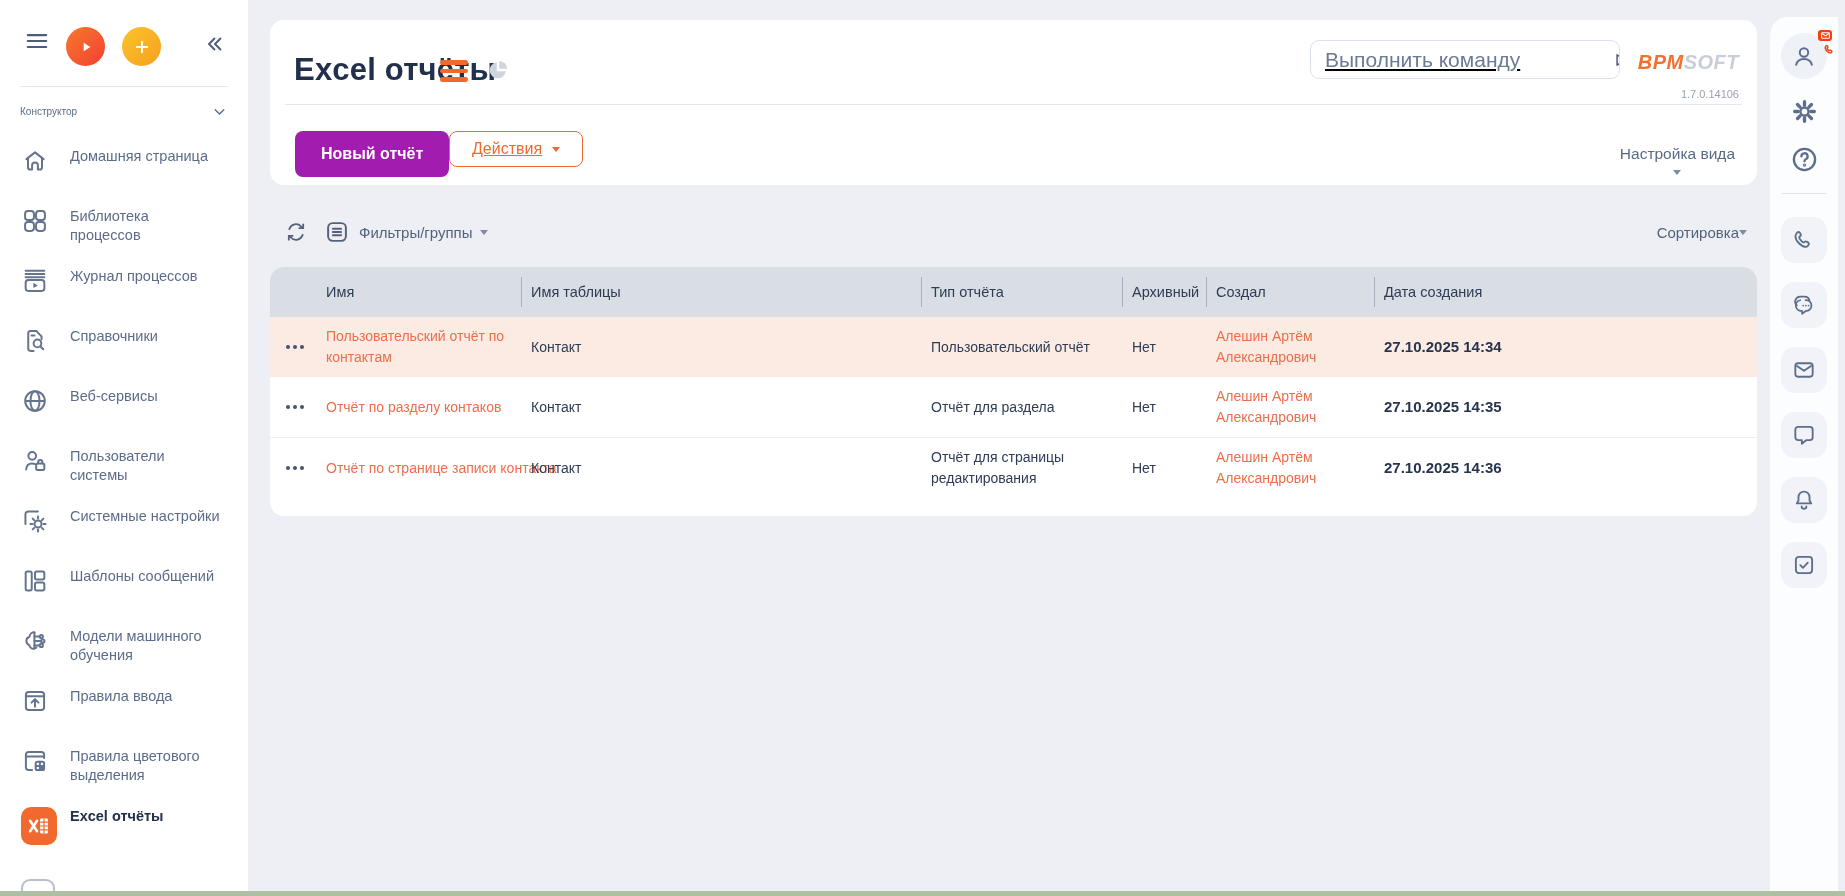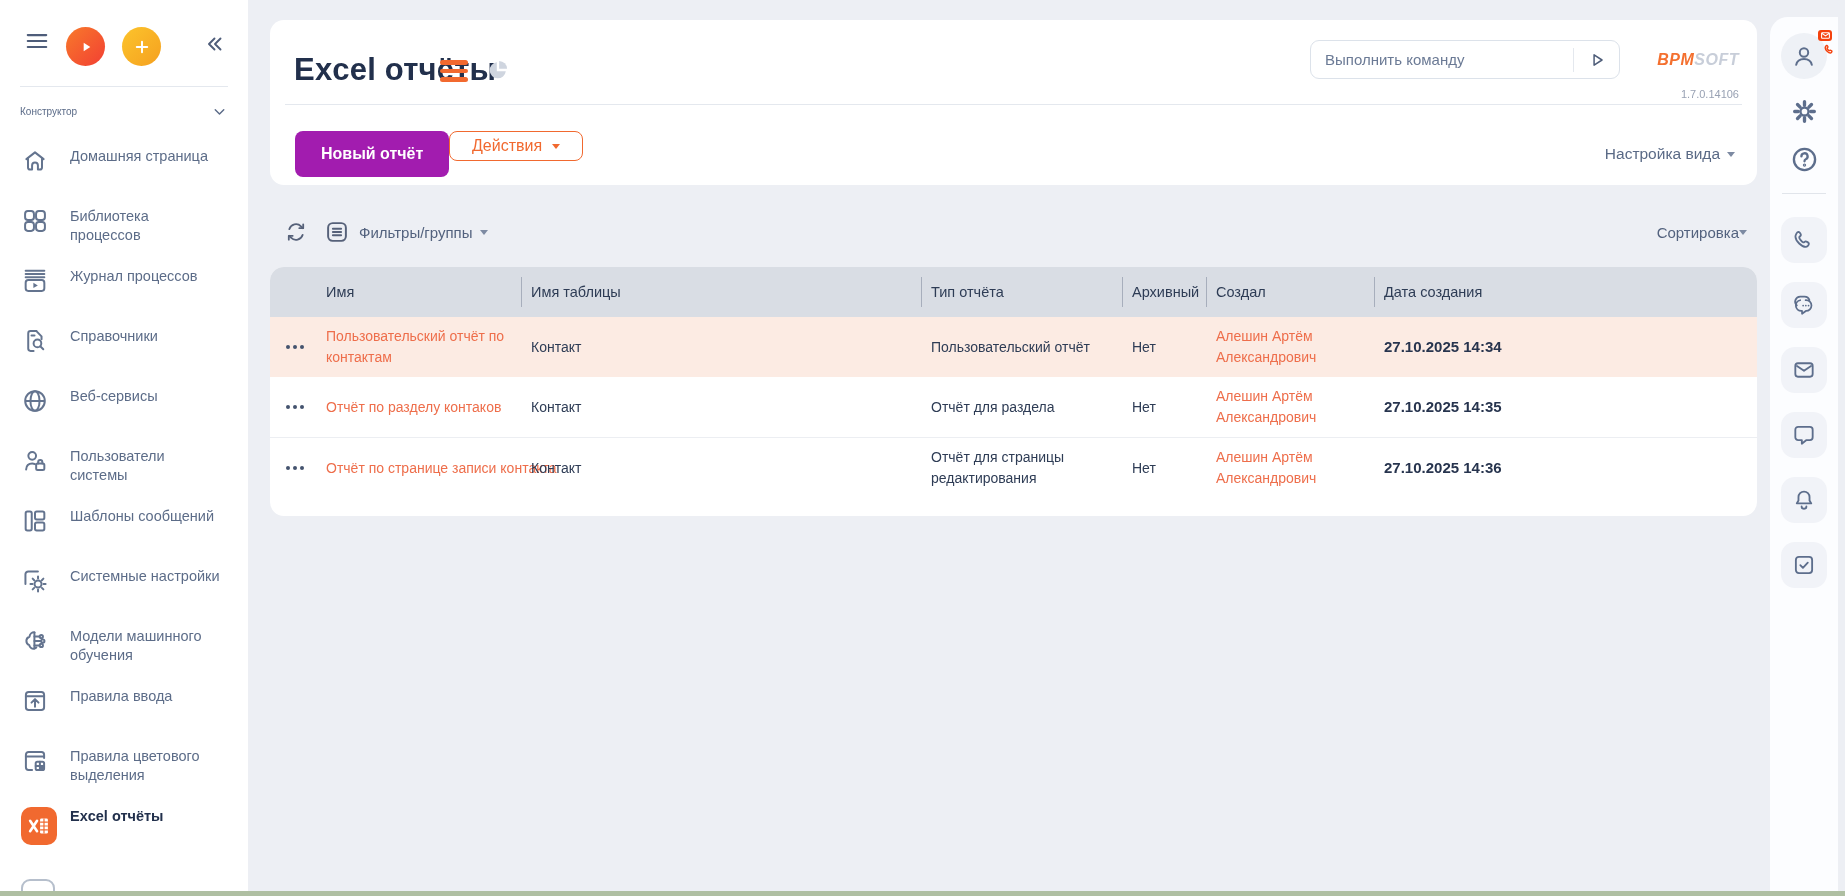--- a/index.html
+++ b/index.html
@@ -31,33 +31,33 @@
   
   .green-bar { position:absolute; left:0; top:891px; width:1845px; height:5px; background:#afbfa2; z-index:60; }
 
   
   .card1 { position:absolute; left:270px; top:20px; width:1487px; height:165px; background:#fff; border-radius:14px; }
   .page-title { position:absolute; left:24px; top:32px; font-size:31px; font-weight:700; color:#22304c; letter-spacing:.2px; }
   .vt-list { position:absolute; left:170px; top:40px; width:28px; height:22px; display:flex; flex-direction:column; justify-content:space-between; cursor:pointer; }
   .vt-list i { display:block; height:4.6px; border-radius:3px; background:#f2692f; }
   .vt-pie { position:absolute; left:216px; top:38px; cursor:pointer; }
   .cmd { position:absolute; left:1040px; top:20px; width:310px; height:39px; border:1px solid #dce2ea; border-radius:9px; background:#fff; display:flex; align-items:center; overflow:hidden; }
-  .cmd input { flex:1; border:0; outline:none; padding:0 14px; font-size:15px; color:#000000; font-family:inherit; }
+  .cmd input { flex:1; border:0; outline:none; padding:0 14px; font-size:21px; color:#000000; font-family:inherit;text-decoration:underline; }
   .cmd input::placeholder { color:#6b7a95; opacity:1; }
   .cmd-sep { width:1px; height:24px; background:#e4e8ee; }
   .cmd-play { width:45px; height:100%; display:flex; align-items:center; justify-content:center; cursor:pointer; }
-  .logo { position:absolute; right:18px; top:31px; font-size:16px; font-style:italic; font-weight:800; letter-spacing:.5px; white-space:nowrap; }
+  .logo { position:absolute; right:18px; top:31px; font-size:20px; font-style:italic; font-weight:800; letter-spacing:.5px; white-space:nowrap; }
   .logo .bpm { color:#f4702f; } .logo .soft { color:#c8ced9; }
   .version { position:absolute; right:18px; top:68px; font-size:11px; color:#98a1b3; }
   .card1-divider { position:absolute; left:15px; right:15px; top:84px; border-top:1px solid #e4e8ee; }
   .btn-new { position:absolute; left:25px; top:111px; height:46px; padding:0 26px; background:#a21caf; border:0; border-radius:8px;
              color:#fff; font-size:16px; font-family:inherit; cursor:pointer;font-weight:bold; }
-  .btn-actions { position:absolute; left:179px; top:111px; height:30px; padding:0 22px; background:#fff; border:1px solid #f1692f;
-             border-radius:8px; color:#f1692f; font-size:16px; font-family:inherit; cursor:pointer; display:flex; align-items:center; gap:10px; }
-  .view-settings { position:absolute; right:22px; top:125px; display:flex; align-items:center; gap:7px; color:#5a6a86; font-size:15.5px; cursor:pointer; }
+  .btn-actions { position:absolute; left:179px; top:111px; height:36px; padding:0 22px; background:#fff; border:1px solid #f1692f;
+             border-radius:8px; color:#f1692f; font-size:16px; font-family:inherit; cursor:pointer; display:flex; align-items:center; gap:10px;text-decoration:underline; }
+  .view-settings { position:absolute; right:22px; top:125px; display:flex; align-items:center; gap:7px; color:#5a6a86; font-size:15.5px; cursor:pointer;flex-direction:column; }
   .caret { width:0; height:0; border-left:4.5px solid transparent; border-right:4.5px solid transparent; border-top:5.5px solid #7d8aa2; }
   .caret.orange { border-top-color:#f1692f; }
 
   
   .toolbar { position:absolute; left:270px; top:212px; width:1487px; height:40px; display:flex; align-items:center; }
   .tb-refresh { margin-left:14px; cursor:pointer; }
   .tb-filter-icon { margin-left:16px; cursor:pointer; }
   .tb-filters { margin-left:9px; display:flex; align-items:center; gap:7px; color:#53627e; font-size:15px; cursor:pointer; }
   .tb-sort { margin-left:auto; margin-right:10px; display:flex; align-items:center; color:#53627e; font-size:15px; cursor:pointer; }
 
@@ -191,38 +191,38 @@
               <path d="M4.4 19.3c.2-3.2 2.3-5.1 5.2-5.1.9 0 1.7.2 2.4.5"></path>
               <rect x="13" y="14.2" width="7" height="5.6" rx="1.3"></rect>
               <path d="M14.7 14.2v-1.2a1.8 1.8 0 0 1 3.6 0v1.2"></path>
             </svg>
         </span>
         <span class="nav-label">Пользователи системы</span>
       </div>
 
       <div class="nav-item">
         <span class="nav-icon">
+          <svg width="28" height="28" viewBox="0 0 24 24" fill="none" stroke="#64748f" stroke-width="1.7" stroke-linecap="round" stroke-linejoin="round">
+              <path d="M3.8 14.5V6.3c0-1.4 1.1-2.5 2.5-2.5h8.2"></path>
+              <circle cx="14.6" cy="14.6" r="3"></circle>
+              <path d="M14.6 9.9v-1.8M14.6 19.3v1.8M9.9 14.6H8.1M19.3 14.6h1.8M11.3 11.3l-1.3-1.3M17.9 11.3l1.3-1.3M11.3 17.9l-1.3 1.3M17.9 17.9l1.3 1.3"></path>
+            </svg>
+        </span>
+        <span class="nav-label">Системные настройки</span>
+      </div>
+
+      <div class="nav-item">
+        <span class="nav-icon">
           <svg width="28" height="28" viewBox="0 0 24 24" fill="none" stroke="#64748f" stroke-width="1.7" stroke-linejoin="round">
               <rect x="4" y="3.8" width="5.2" height="16.4" rx="1.5"></rect>
               <rect x="12" y="3.8" width="8" height="7" rx="1.5"></rect>
               <rect x="12" y="13.2" width="8" height="7" rx="1.5"></rect>
             </svg>
         </span>
         <span class="nav-label">Шаблоны сообщений</span>
-      </div>
-
-      <div class="nav-item">
-        <span class="nav-icon">
-          <svg width="28" height="28" viewBox="0 0 24 24" fill="none" stroke="#64748f" stroke-width="1.7" stroke-linecap="round" stroke-linejoin="round">
-              <path d="M3.8 14.5V6.3c0-1.4 1.1-2.5 2.5-2.5h8.2"></path>
-              <circle cx="14.6" cy="14.6" r="3"></circle>
-              <path d="M14.6 9.9v-1.8M14.6 19.3v1.8M9.9 14.6H8.1M19.3 14.6h1.8M11.3 11.3l-1.3-1.3M17.9 11.3l1.3-1.3M11.3 17.9l-1.3 1.3M17.9 17.9l1.3 1.3"></path>
-            </svg>
-        </span>
-        <span class="nav-label">Системные настройки</span>
       </div>
 
       <div class="nav-item">
         <span class="nav-icon">
           <svg width="28" height="28" viewBox="0 0 24 24" fill="none" stroke="#64748f" stroke-width="1.7" stroke-linecap="round" stroke-linejoin="round">
               <path d="M11.5 4.6a4.1 4.1 0 0 0-4.2 3.7 3.8 3.8 0 0 0-.2 7.2 3.6 3.6 0 0 0 4.4 3 3.3 3.3 0 0 0 1.6-.9"></path>
               <path d="M11.5 4.6v13.9"></path>
               <path d="M11.5 8.2h4.3"></path>
               <circle cx="17.4" cy="8.2" r="1.4"></circle>
               <path d="M11.5 12h5.6"></path>

